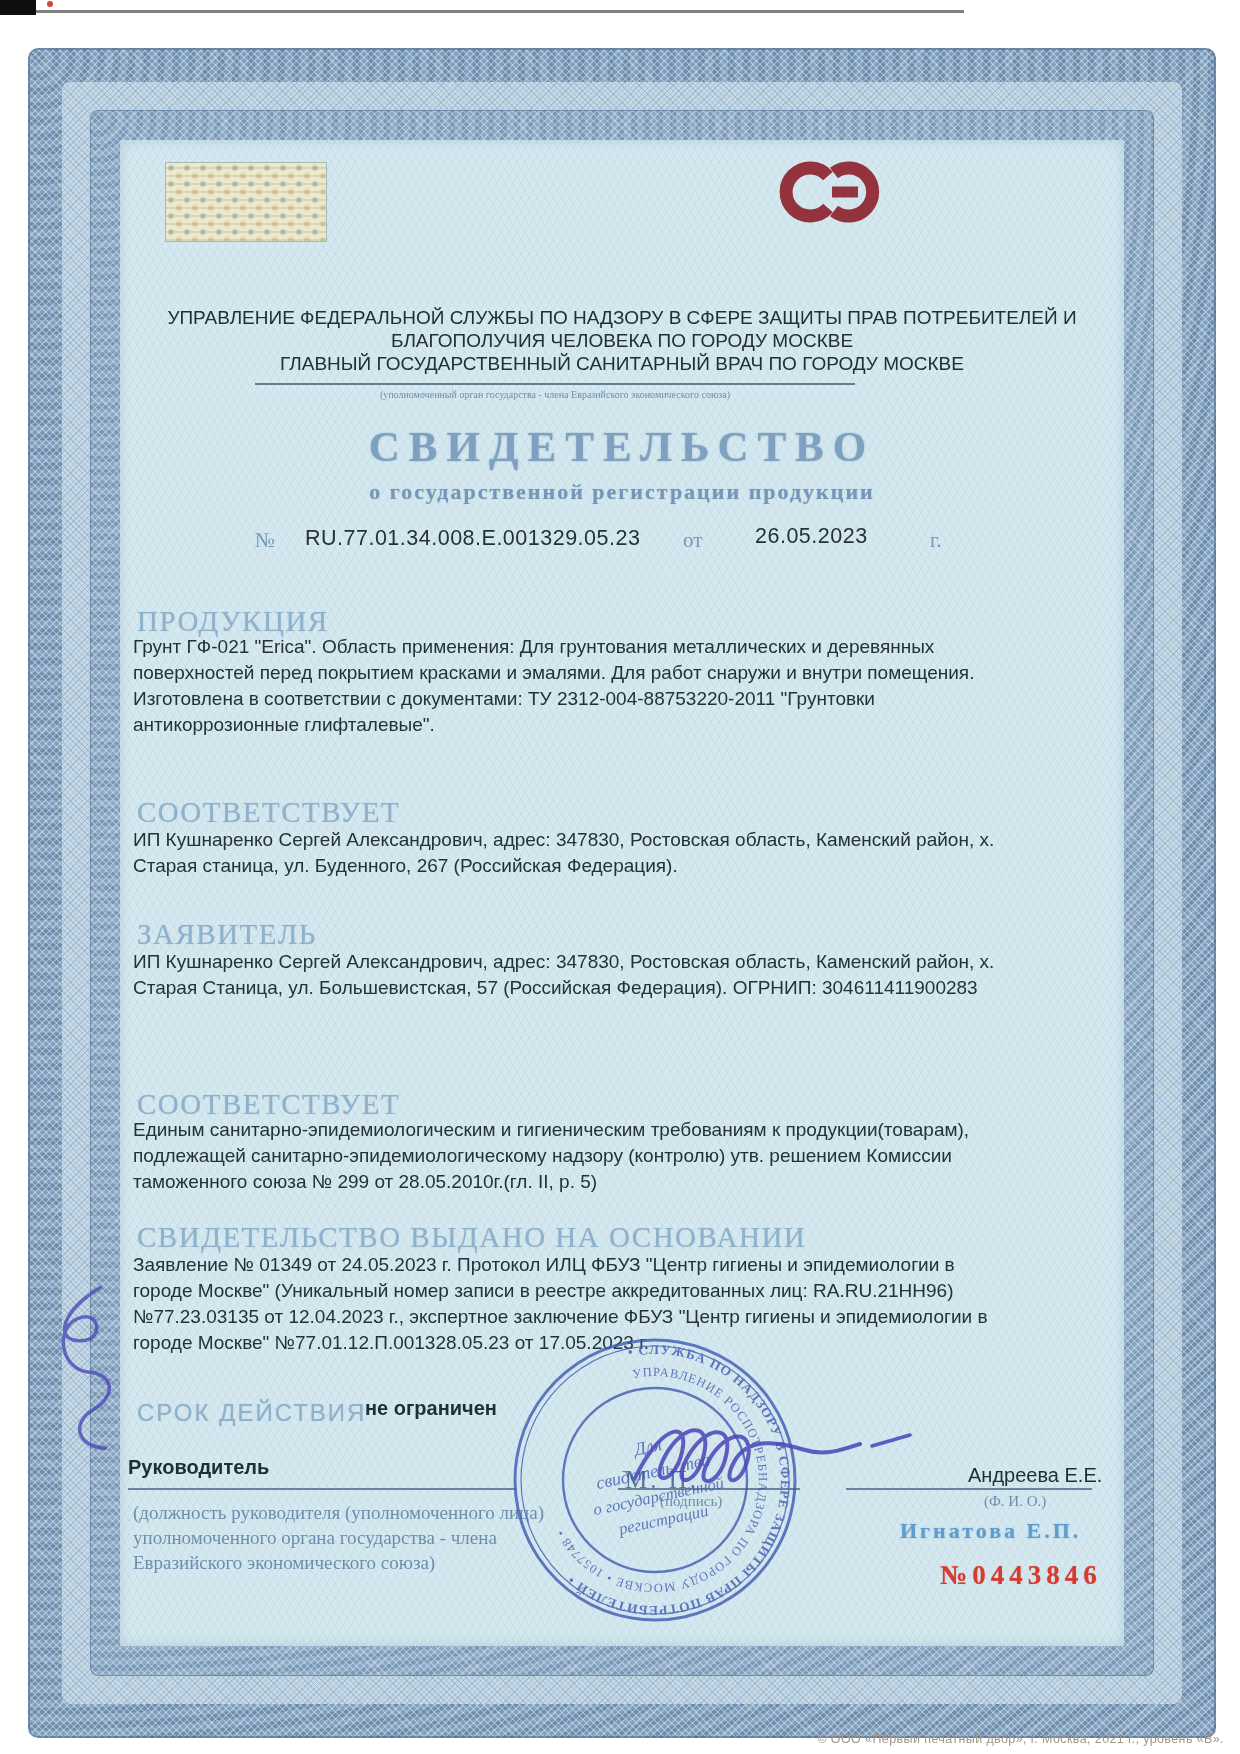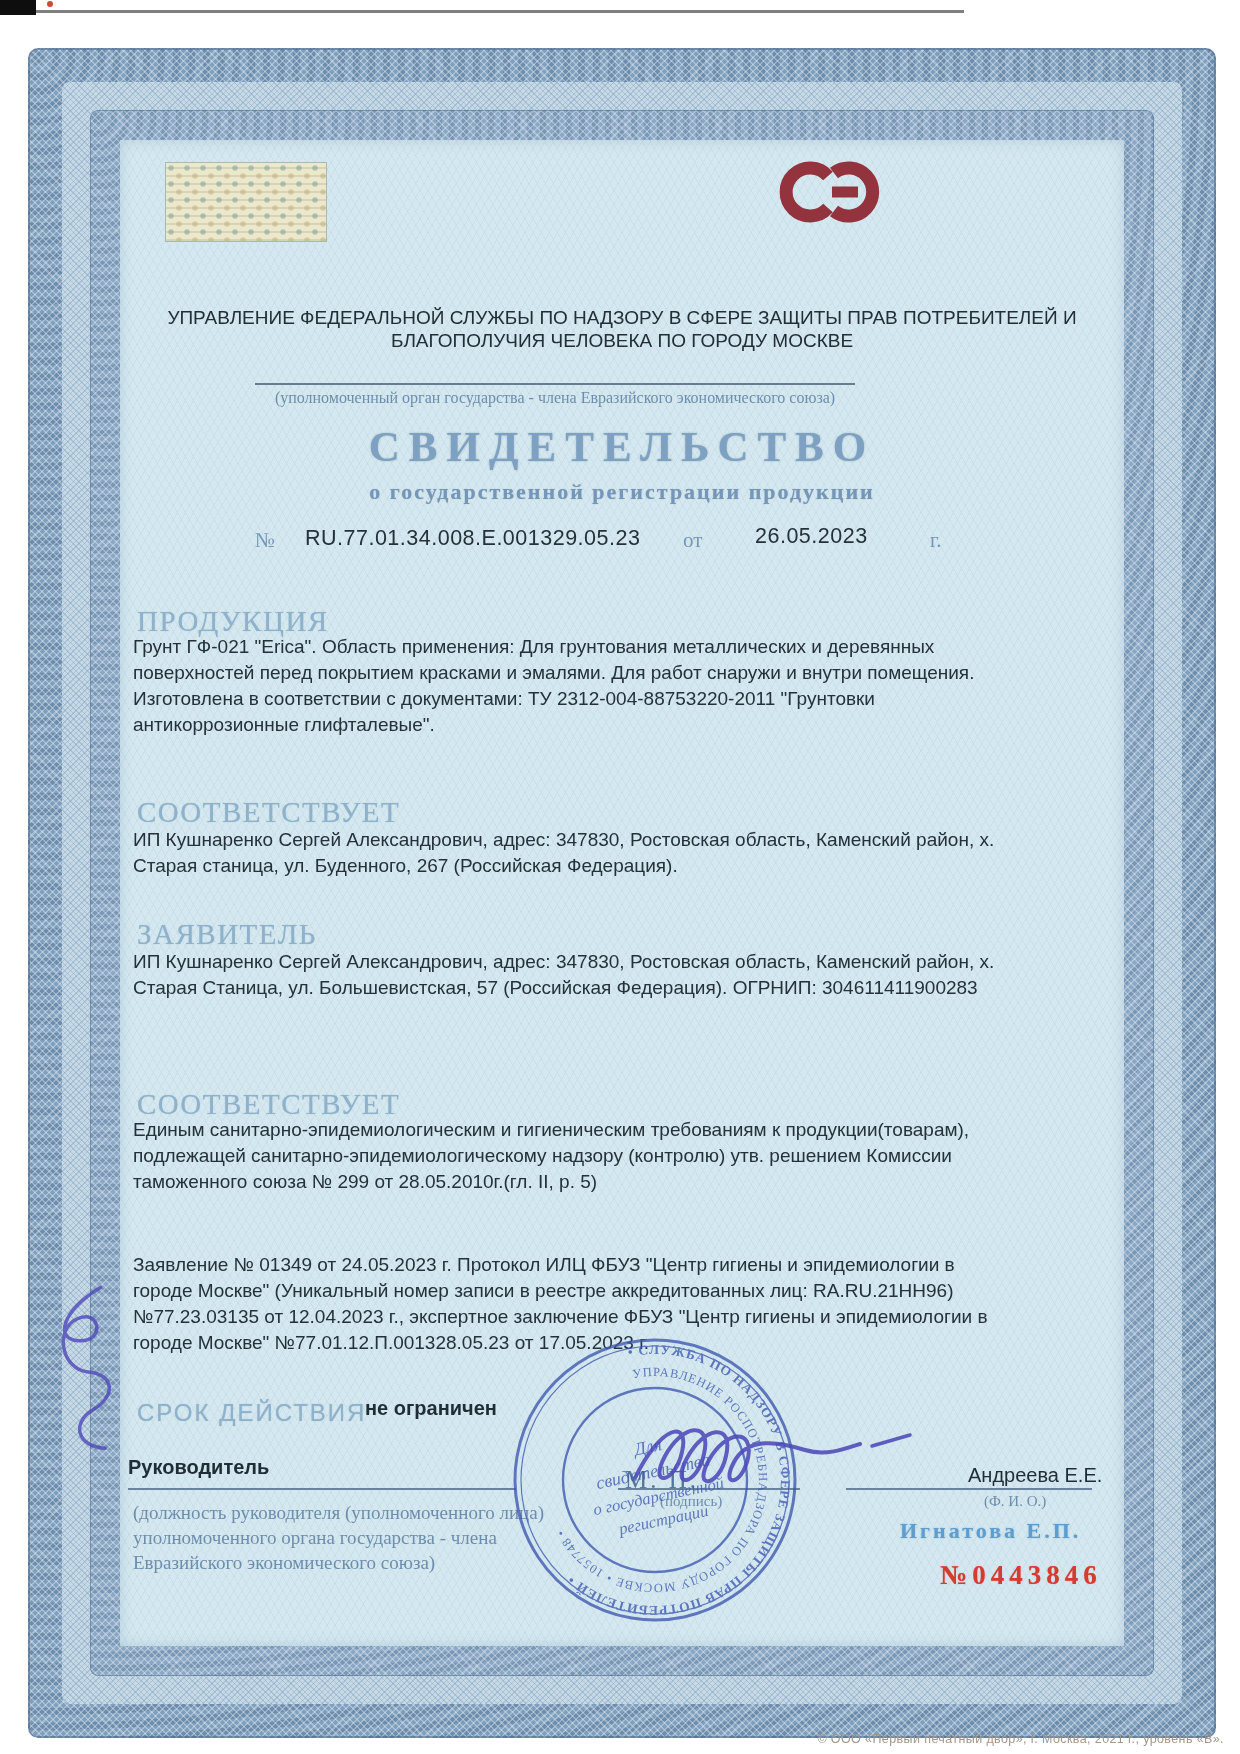--- a/index.html
+++ b/index.html
@@ -46,21 +46,21 @@
       repeating-linear-gradient(0deg, rgba(146,158,138,.28) 0 2px, transparent 2px 8px);
     background-size:16px 16px,16px 16px,auto;}
   .logo{position:absolute;left:650px;top:10px;width:120px;height:84px;}
   .union-title{position:absolute;left:0;top:126px;width:100%;text-align:center;
     font-family:"Liberation Serif", serif;font-weight:bold;font-size:33px;letter-spacing:2px;
     color:#7394b6;text-shadow:0 0 1px rgba(90,120,150,.6);}
   .auth-lines{position:absolute;left:0;top:166px;width:100%;text-align:center;
     font-size:19px;line-height:23px;color:#222e36;font-weight:500;}
   .auth-rule{position:absolute;left:135px;top:243px;width:600px;height:2px;background:#4c6277;opacity:.8;}
   .auth-note{position:absolute;left:0;top:249px;width:870px;text-align:center;
-    font-family:"Liberation Serif", serif;font-size:16px;color:#6d8dac;}
+    font-family:"Liberation Serif", serif;font-size:10px;color:#6d8dac;}
   .doc-title{position:absolute;left:0;top:282px;width:100%;text-align:center;
     font-family:"Liberation Serif", serif;font-weight:bold;font-size:43px;letter-spacing:9px;
     color:#7fa1c1;text-shadow:0 0 2px rgba(104,136,168,.55);}
   .doc-subtitle{position:absolute;left:0;top:339px;width:100%;text-align:center;
     font-family:"Liberation Serif", serif;font-weight:bold;font-size:22px;letter-spacing:2px;
     color:#7596b8;text-shadow:0 0 1px rgba(104,136,168,.5);}
   
   .numrow{position:absolute;left:0;top:386px;width:100%;height:30px;}
   .numrow .lbl{position:absolute;font-family:"Liberation Serif", serif;font-size:21px;color:#7596b8;}
   .numrow .val{position:absolute;font-size:21.5px;color:#24313a;letter-spacing:.5px;}
@@ -122,20 +122,21 @@
           <path d="M 58 26 A 24 24 0 1 0 58 58" fill="none" stroke="#93333e" stroke-width="13"></path>
 
           <path d="M 64 23 A 24 24 0 1 1 64 61" fill="none" stroke="#93333e" stroke-width="13"></path>
           <path d="M 62 42 L 88 42" fill="none" stroke="#93333e" stroke-width="11"></path>
         </svg>
 
 
         <div class="auth-lines">
           <div>УПРАВЛЕНИЕ ФЕДЕРАЛЬНОЙ СЛУЖБЫ ПО НАДЗОРУ В СФЕРЕ ЗАЩИТЫ ПРАВ ПОТРЕБИТЕЛЕЙ И</div>
           <div>БЛАГОПОЛУЧИЯ ЧЕЛОВЕКА ПО ГОРОДУ МОСКВЕ</div>
+          <div>ГЛАВНЫЙ ГОСУДАРСТВЕННЫЙ САНИТАРНЫЙ ВРАЧ ПО ГОРОДУ МОСКВЕ</div>
         </div>
 
         <div class="auth-rule"></div>
         <div class="auth-note">(уполномоченный орган государства - члена Евразийского экономического союза)</div>
 
         <div class="doc-title">СВИДЕТЕЛЬСТВО</div>
         <div class="doc-subtitle">о государственной регистрации продукции</div>
 
         <div class="numrow">
           <span class="lbl no-lbl">№</span>
@@ -150,20 +151,21 @@
 
         <div class="sec-head h-izgot">СООТВЕТСТВУЕТ</div>
         <div class="sec-body b-izgot">ИП Кушнаренко Сергей Александрович, адрес: 347830, Ростовская область, Каменский район, х. Старая станица, ул. Буденного, 267 (Российская Федерация).</div>
 
         <div class="sec-head h-zayav">ЗАЯВИТЕЛЬ</div>
         <div class="sec-body b-zayav">ИП Кушнаренко Сергей Александрович, адрес: 347830, Ростовская область, Каменский район, х. Старая Станица, ул. Большевистская, 57 (Российская Федерация). ОГРНИП: 304611411900283</div>
 
         <div class="sec-head h-sootv">СООТВЕТСТВУЕТ</div>
         <div class="sec-body b-sootv">Единым санитарно-эпидемиологическим и гигиеническим требованиям к продукции(товарам), подлежащей санитарно-эпидемиологическому надзору (контролю) утв. решением Комиссии таможенного союза № 299 от 28.05.2010г.(гл. II, р. 5)</div>
 
+        <div class="sec-head h-osnov">СВИДЕТЕЛЬСТВО ВЫДАНО НА ОСНОВАНИИ</div>
         <div class="sec-body b-osnov">Заявление № 01349 от 24.05.2023 г. Протокол ИЛЦ ФБУЗ "Центр гигиены и эпидемиологии в городе Москве" (Уникальный номер записи в реестре аккредитованных лиц: RA.RU.21НН96) №77.23.03135 от 12.04.2023 г., экспертное заключение ФБУЗ "Центр гигиены и эпидемиологии в городе Москве" №77.01.12.П.001328.05.23 от 17.05.2023 г.</div>
 
         <div class="srok">СРОК ДЕЙСТВИЯ</div>
         <div class="srok-val">не ограничен</div>
 
         <div class="ruk">Руководитель</div>
         <div class="sline sl-left"></div>
         <div class="sline sl-mid"></div>
         <div class="sline sl-right"></div>
         <div class="cap cap-sign">(подпись)</div>

